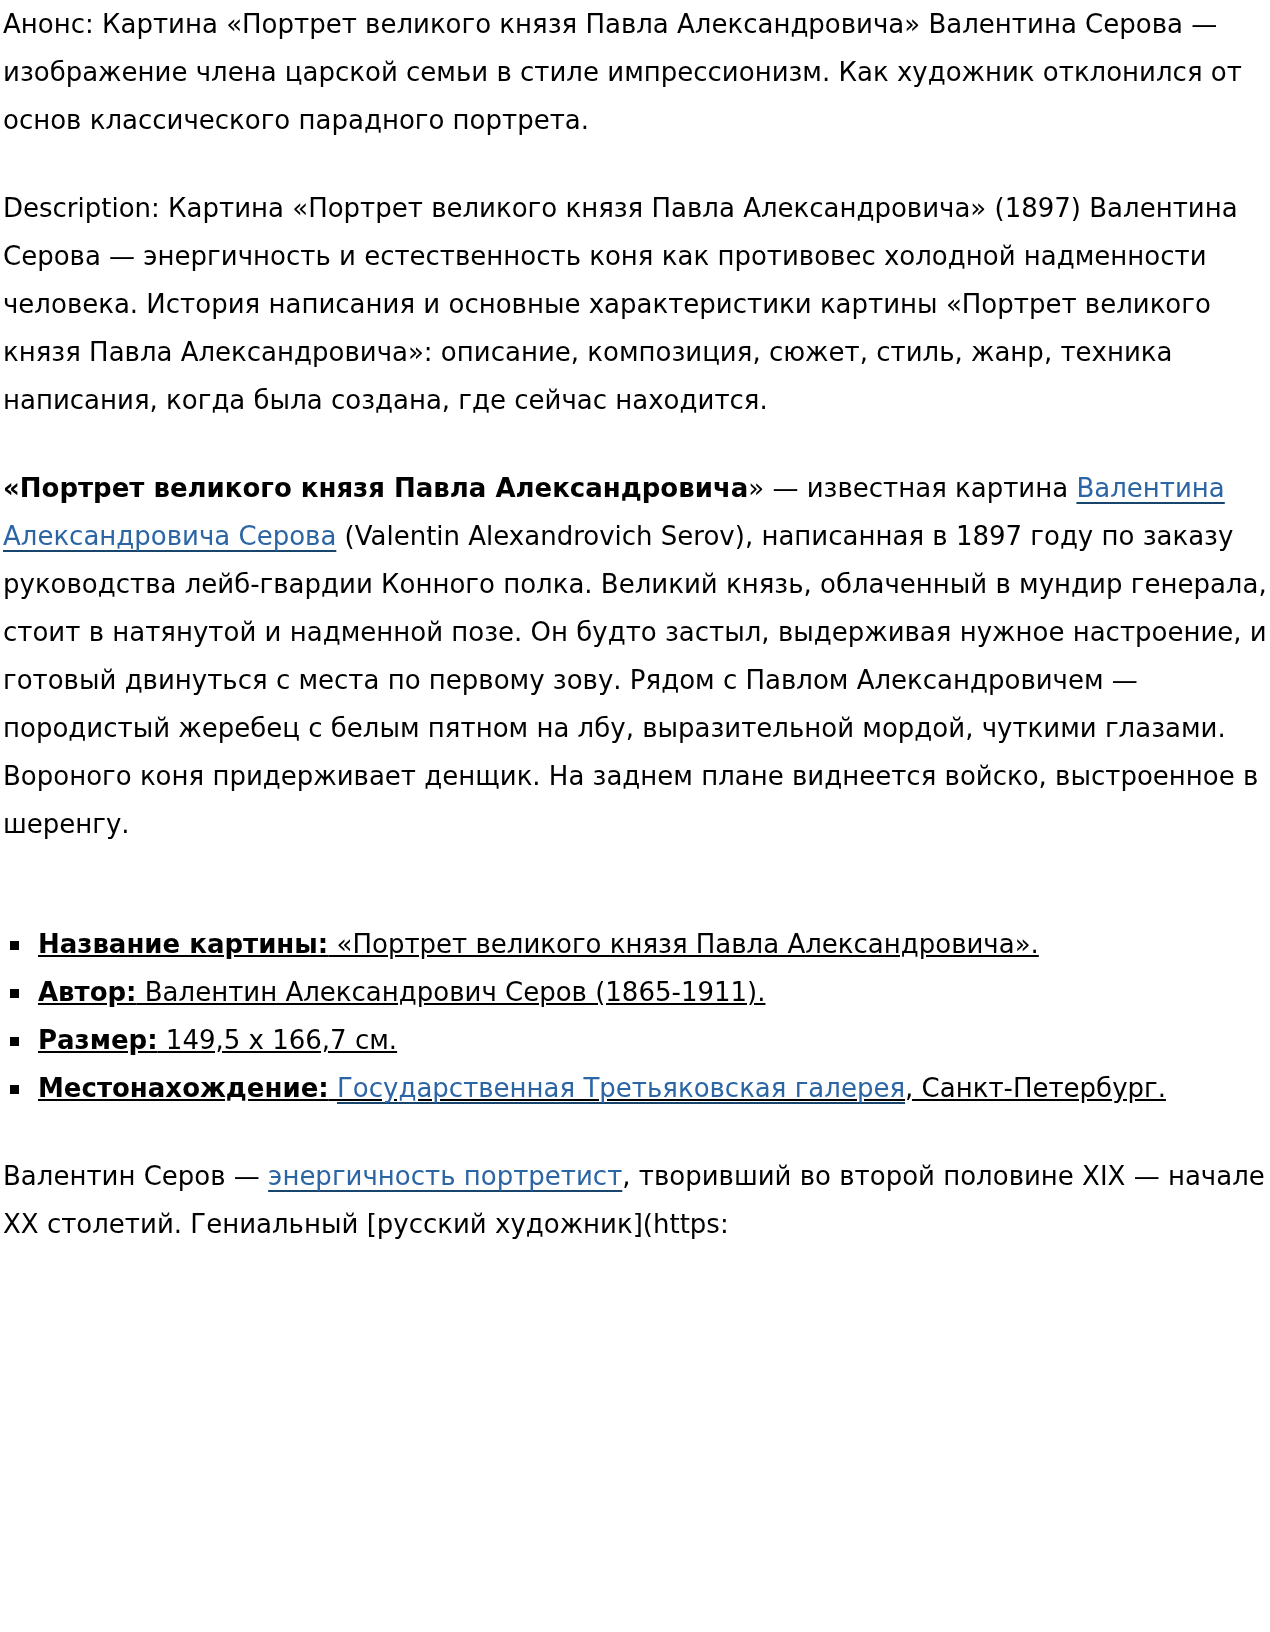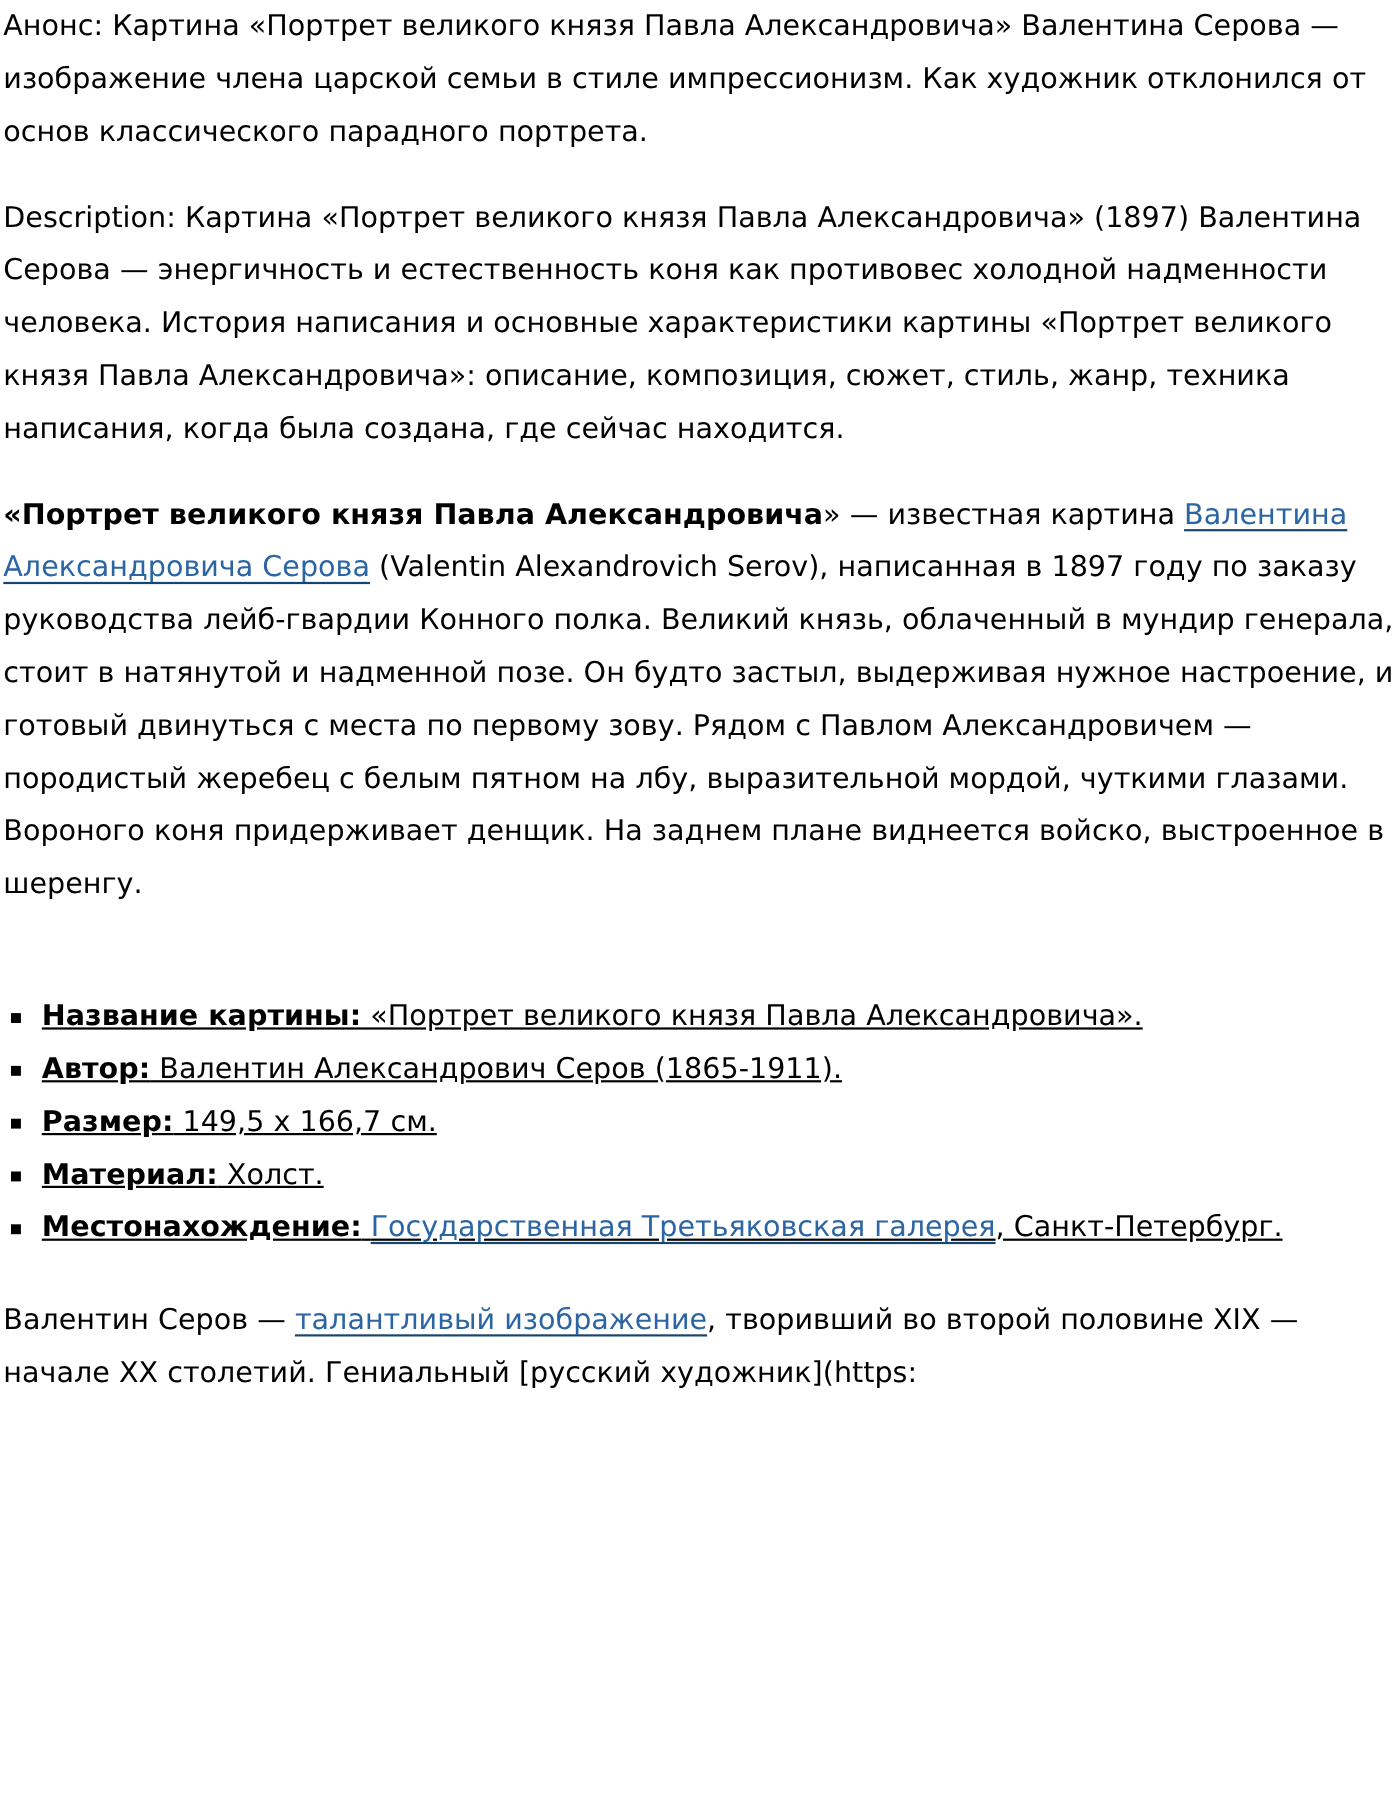--- a/index.html
+++ b/index.html
@@ -13,21 +13,21 @@
     overflow: hidden;
     color: #000000;
     font-family: "DejaVu Sans", "Liberation Sans", sans-serif;
     font-size: 26px;
     line-height: 48px;
   }
   main.article {
     padding: 0 2px 0 3px;
   }
   p.para {
-    margin: 30px 0;
+    margin: 40px 0;
   }
   section.intro p.para:first-child {
     margin-top: 0;
   }
   strong.b {
     font-weight: bold;
   }
   a.link {
     color: #2b65a4;
     text-decoration: underline;
@@ -62,19 +62,18 @@
 <main class="article">
   <section class="intro" id="intro-paragraphs">
       <p class="para"><span>Анонс: Картина «Портрет великого князя Павла Александровича» Валентина Серова — изображение члена царской семьи в стиле импрессионизм. Как художник отклонился от основ классического парадного портрета.</span></p>
       <p class="para"><span>Description: Картина «Портрет великого князя Павла Александровича» (1897) Валентина Серова — энергичность и естественность коня как противовес холодной надменности человека. История написания и основные характеристики картины «Портрет великого князя Павла Александровича»: описание, композиция, сюжет, стиль, жанр, техника написания, когда была создана, где сейчас находится.</span></p>
       <p class="para"><strong class="b">«Портрет великого князя Павла Александровича</strong><span>» — известная картина </span><a class="link" href="#">Валентина Александровича Серова</a><span> (Valentin Alexandrovich Serov), написанная в 1897 году по заказу руководства лейб-гвардии Конного полка. Великий князь, облаченный в мундир генерала, стоит в натянутой и надменной позе. Он будто застыл, выдерживая нужное настроение, и готовый двинуться с места по первому зову. Рядом с Павлом Александровичем — породистый жеребец с белым пятном на лбу, выразительной мордой, чуткими глазами. Вороного коня придерживает денщик. На заднем плане виднеется войско, выстроенное в шеренгу.</span></p>
     </section>
   <ul class="details" id="details-list">
       <li><strong class="b">Название картины:</strong><span> «Портрет великого князя Павла Александровича».</span></li>
       <li><strong class="b">Автор:</strong><span> Валентин Александрович Серов (1865-1911).</span></li>
       <li><strong class="b">Размер:</strong><span> 149,5 х 166,7 см.</span></li>
-      <li><strong class="b">Материал:</strong><span> Холст.</span></li>
       <li><strong class="b">Местонахождение:</strong><span> </span><a class="link" href="#">Государственная Третьяковская галерея</a><span>, Санкт-Петербург.</span></li>
     </ul>
   <section class="closing" id="closing-paragraphs">
-      <p class="para"><span>Валентин Серов — </span><a class="link" href="#">талантливый изображение</a><span>, творивший во второй половине XIX — начале XX столетий. Гениальный [русский художник](https:</span></p>
+      <p class="para"><span>Валентин Серов — </span><a class="link" href="#">энергичность портретист</a><span>, творивший во второй половине XIX — начале XX столетий. Гениальный [русский художник](https:</span></p>
     </section>
 </main>
 
 </body></html>

